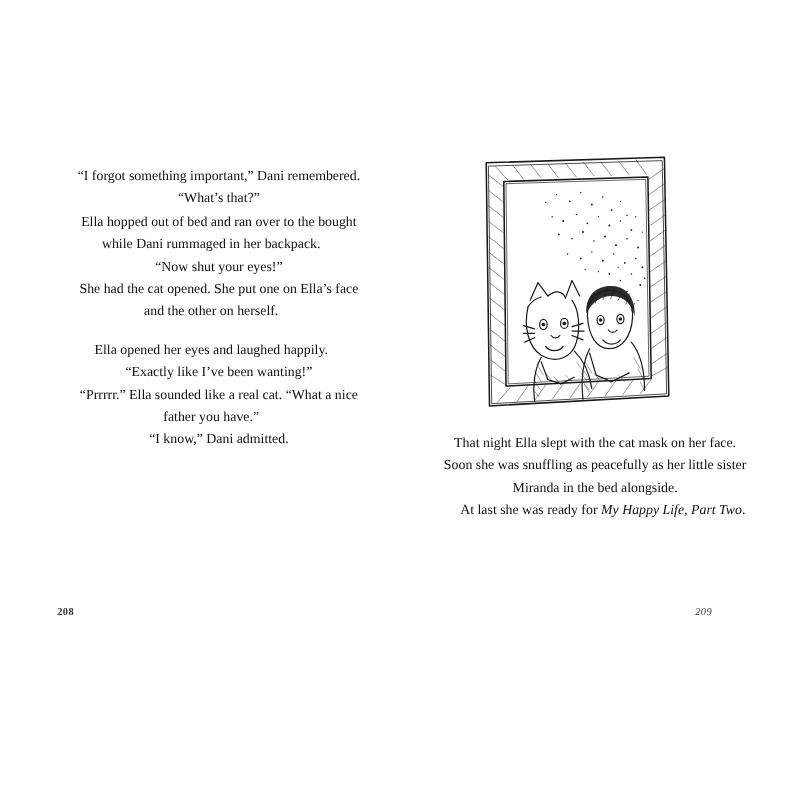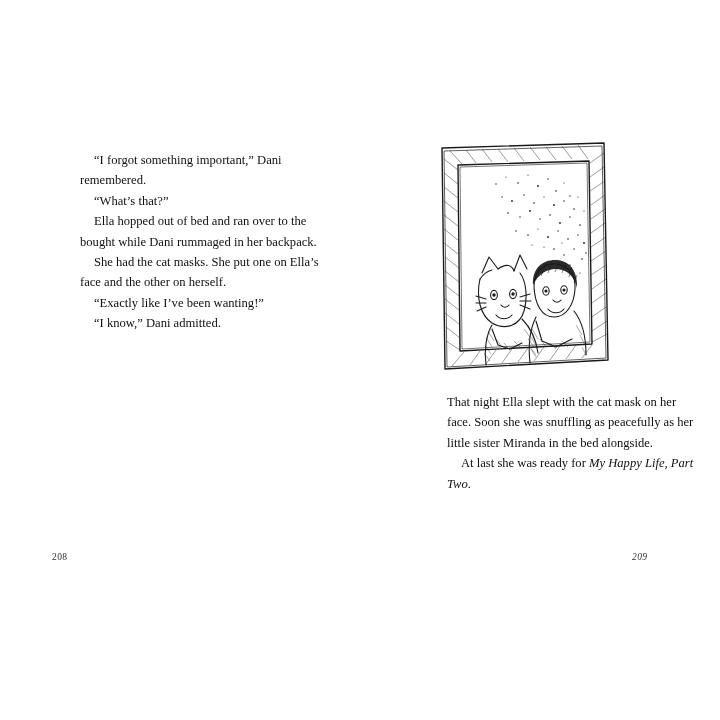--- a/index.html
+++ b/index.html
@@ -22,49 +22,49 @@
   }
   .page {
     position: absolute;
     top: 150px;
   }
   .page-left {
     left: 52px;
     width: 280px;
   }
   .page-right {
-    left: 419px;
+    left: 400px;
     width: 282px;
   }
   .body-text {
     font-size: 12.6px;
     line-height: 1.62;
-    text-align: left;
+    text-align: center;
     color: #0f0f0f;
-    margin-left: 28px;
   }
   .body-text p {
     margin: 0;
   }
   .indent {
     text-indent: 14px;
   }
   .gap-before {
     margin-top: 15px !important;
   }
   .folio {
     position: absolute;
     font-size: 9.5px;
     letter-spacing: 0.4px;
     color: #333333;
     font-family: "Liberation Serif", serif;
   }
   .folio-left {
     left: 52px;
     top: 552px;
+    font-weight: bold;
   }
   .folio-right {
     left: 632px;
     top: 552px;
     font-style: italic;
   }
   .illustration {
     position: absolute;
     left: 436px;
     top: 139px;
@@ -81,22 +81,25 @@
 </head>
 <body>
 
 <div class="spread">
 
   <div class="page page-left">
     <div class="body-text">
       <p class="indent">“I forgot something important,” Dani remembered.</p>
       <p class="indent">“What’s that?”</p>
       <p class="indent">Ella hopped out of bed and ran over to the bought while Dani rummaged in her backpack.</p>
-      <p class="indent">She had the cat masks. She put one on Ella’s face and the other on herself.</p>
+      <p class="indent">“Now shut your eyes!”</p>
+      <p class="indent">She had the cat opened. She put one on Ella’s face and the other on herself.</p>
+      <p class="gap-before">Ella opened her eyes and laughed happily.</p>
       <p class="indent">“Exactly like I’ve been wanting!”</p>
+      <p class="indent">“Prrrrr.” Ella sounded like a real cat. “What a nice father you have.”</p>
       <p class="indent">“I know,” Dani admitted.</p>
     </div>
   </div>
 
   <div class="folio folio-left">208</div>
 
   <div class="illustration">
     <svg width="175" height="235" viewBox="0 0 175 235" xmlns="http://www.w3.org/2000/svg">
 
       <g fill="none" stroke="#1a1a1a" stroke-width="1.4" stroke-linejoin="round">

